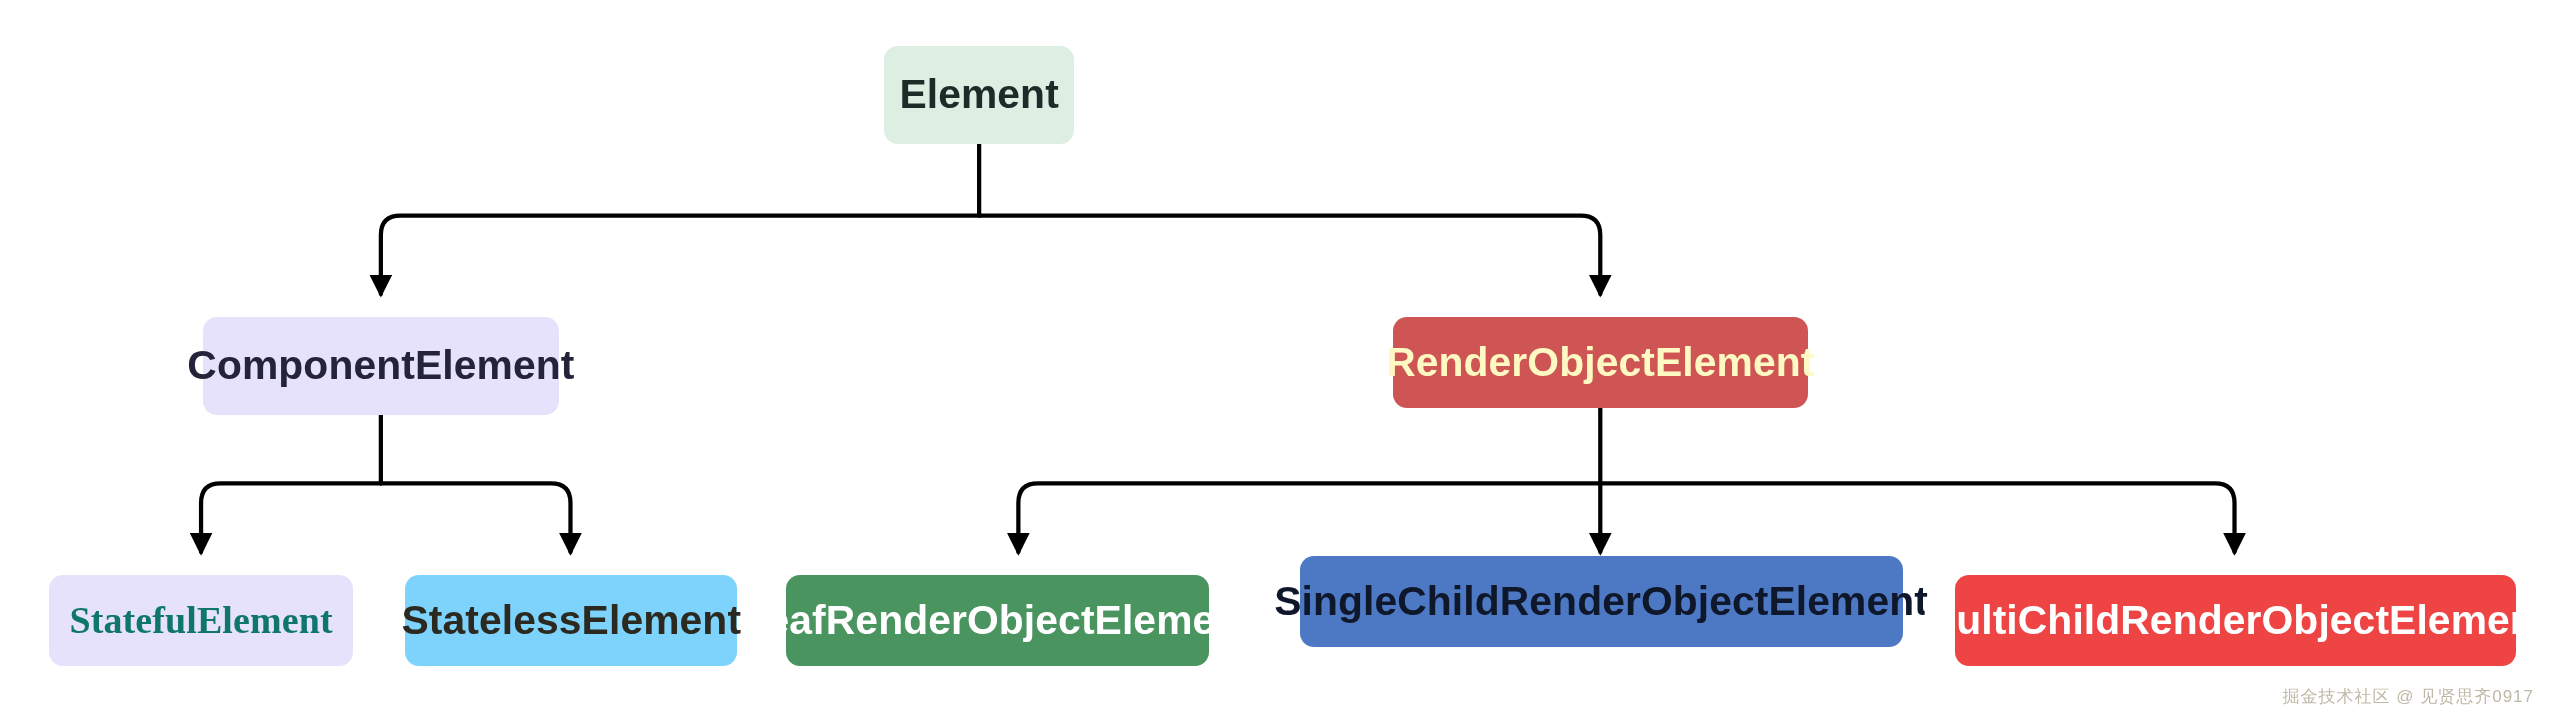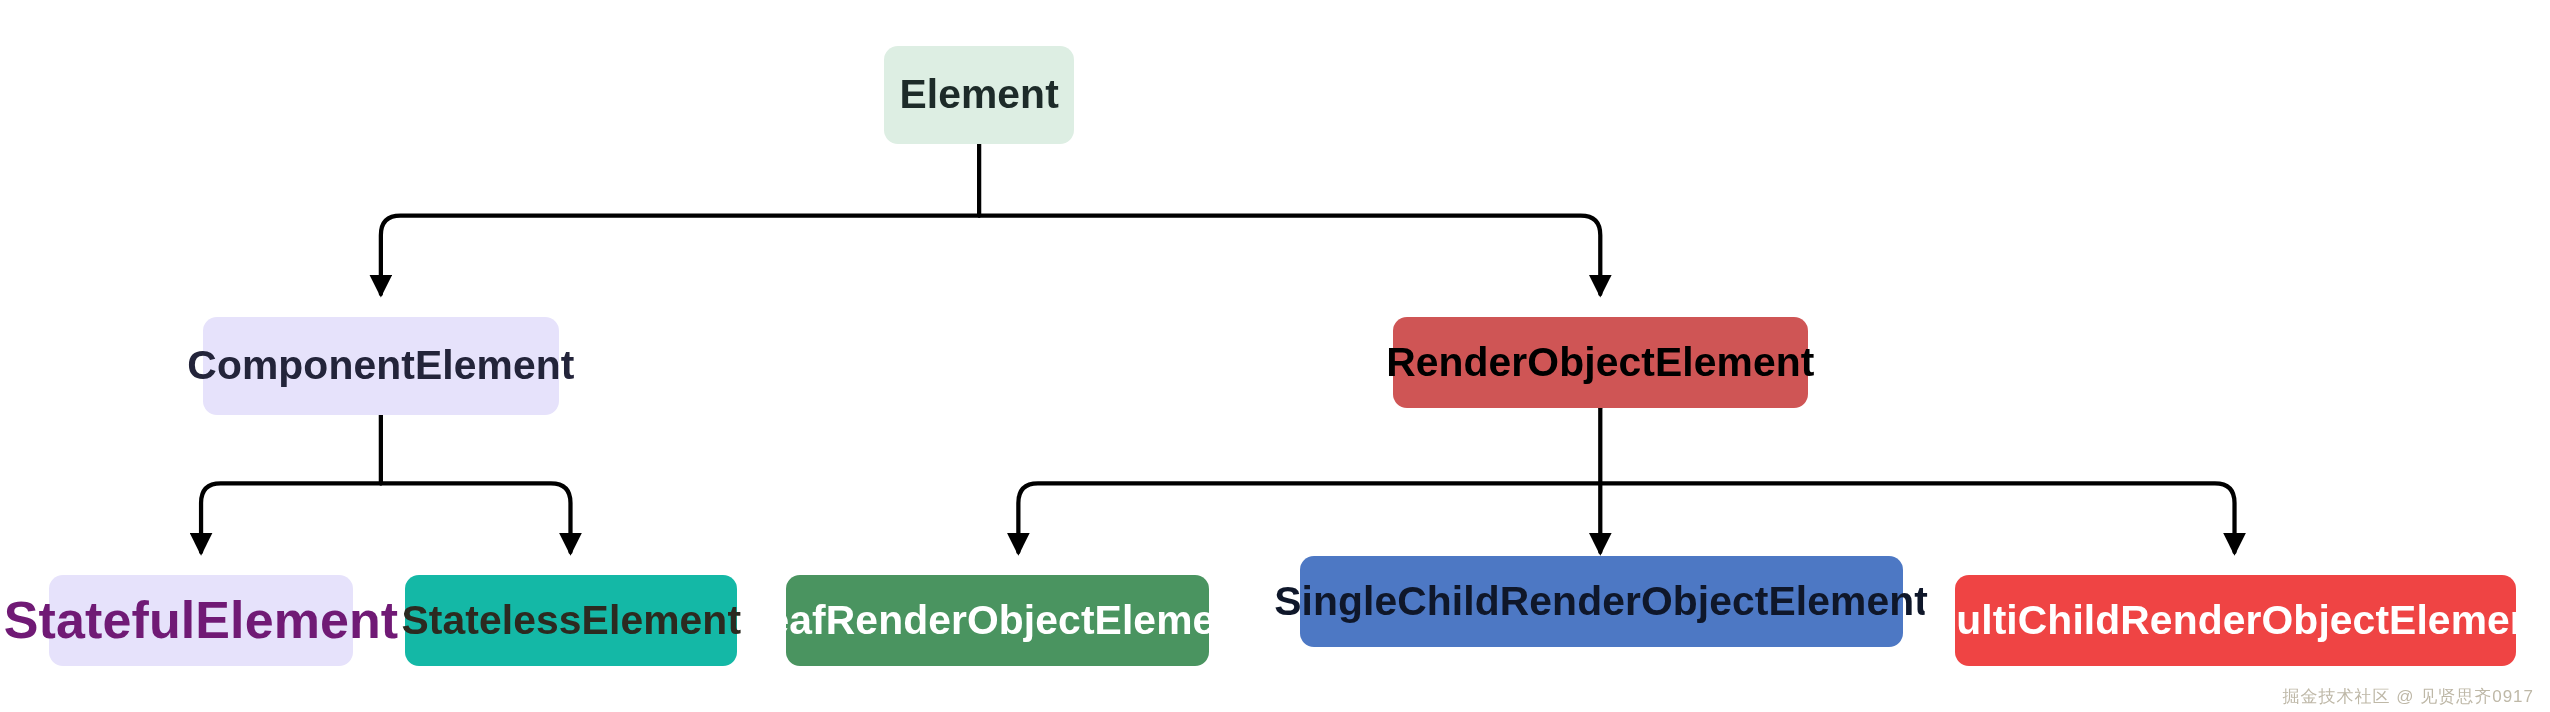--- a/index.html
+++ b/index.html
@@ -84,27 +84,27 @@
       <path d="M 979 296 L 1355 296 Q 1367 296 1367 308 L 1367 338" marker-end="url(#arrowhead)"></path>
     </g>
   </svg>
 
   <div class="node" style="left: 884.327px; top: 45.7248px; width: 189.615px; height: 97.9817px; background: rgb(221, 238, 227); color: rgb(29, 43, 41); font-size: 40.8257px;">
     <span class="node-label">Element</span>
   </div>
   <div class="node" style="left: 202.692px; top: 316.807px; width: 356.346px; height: 98px; background: rgb(230, 226, 251); color: rgb(35, 36, 58); font-size: 40.8257px;">
     <span class="node-label">ComponentElement</span>
   </div>
-  <div class="node" style="left: 1392.69px; top: 316.807px; width: 415.192px; height: 91.4495px; background: rgb(207, 85, 85); color: #000000; font-size: 40.8257px;">
+  <div class="node" style="left: 1392.69px; top: 316.807px; width: 415.192px; height: 91.4495px; background: rgb(207, 85, 85); color: #fef9c3; font-size: 40.8257px;">
     <span class="node-label">RenderObjectElement</span>
   </div>
-  <div class="node" style="left: 49.0385px; top: 574.826px; width: 304.038px; height: 91.4495px; background: rgb(230, 226, 251); color: #701a75; font-size: 52px;">
+  <div class="node" style="left: 49.0385px; top: 574.826px; width: 304.038px; height: 91.4495px; background: rgb(230, 226, 251); color: #0f766e; font-size: 38px; font-family: Liberation Serif, serif;">
     <span class="node-label">StatefulElement</span>
   </div>
-  <div class="node" style="left: 405.385px; top: 574.826px; width: 331.827px; height: 91.4495px; background: #14b8a6; color: rgb(44, 42, 32); font-size: 40.8257px;">
+  <div class="node" style="left: 405.385px; top: 574.826px; width: 331.827px; height: 91.4495px; background: #7dd3fc; color: rgb(44, 42, 32); font-size: 40.8257px;">
     <span class="node-label">StatelessElement</span>
   </div>
   <div class="node" style="left: 786.25px; top: 574.826px; width: 423px; height: 91.4495px; background: rgb(74, 148, 96); color: rgb(255, 255, 255); font-size: 40.8257px;">
     <span class="node-label">LeafRenderObjectElement</span>
   </div>
   <div class="node" style="left: 1299.52px; top: 556px; width: 603.173px; height: 91.4495px; background: rgb(77, 120, 196); color: #0f172a; font-size: 40.8257px;">
     <span class="node-label">SingleChildRenderObjectElement</span>
   </div>
   <div class="node" style="left: 1955px; top: 574.826px; width: 560.673px; height: 91.4495px; background: #ef4444; color: rgb(255, 255, 255); font-size: 40.8257px;">
     <span class="node-label">MultiChildRenderObjectElement</span>

